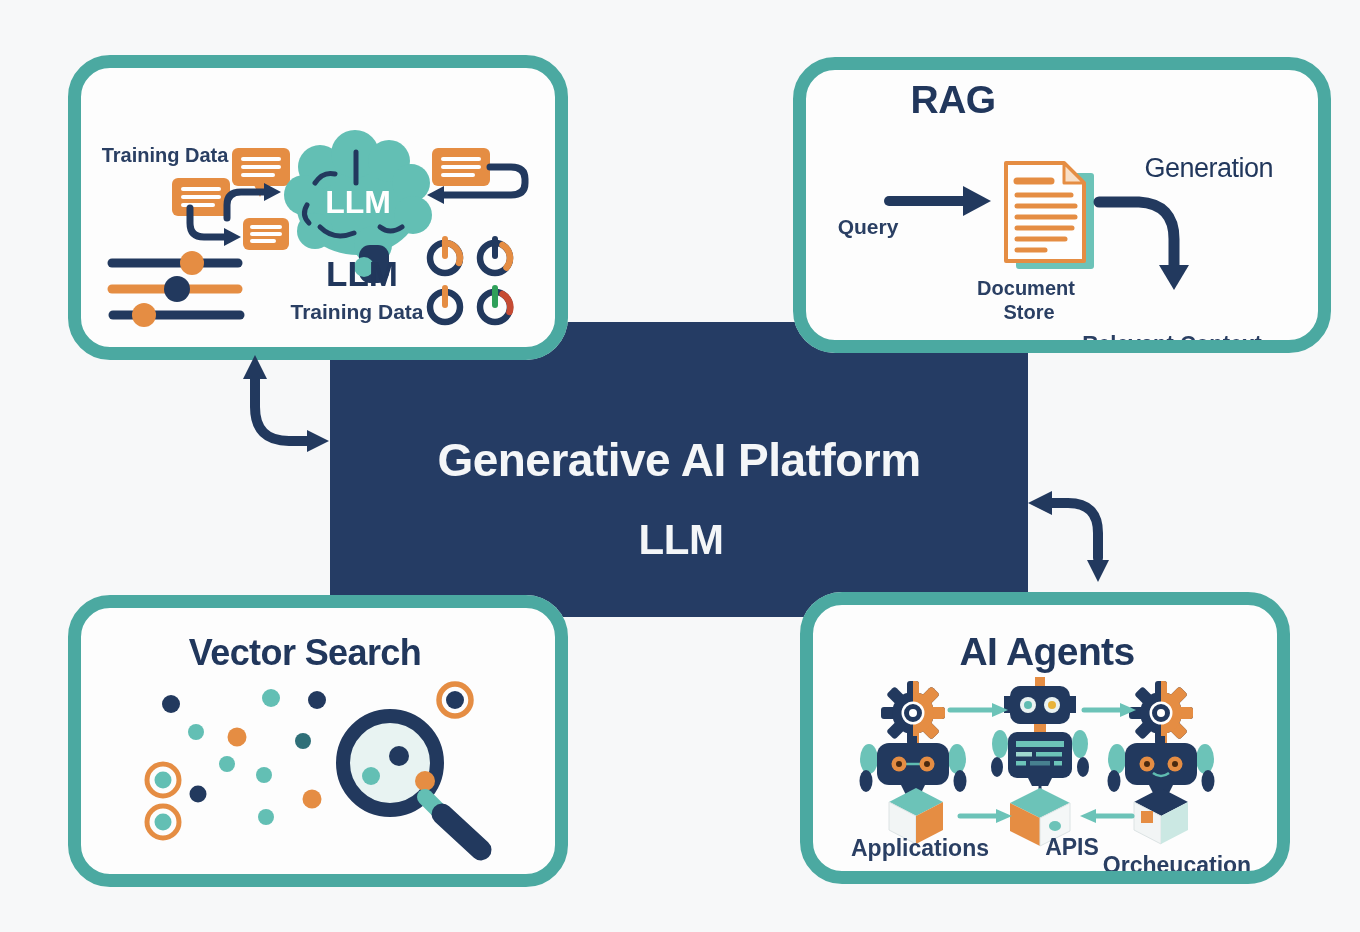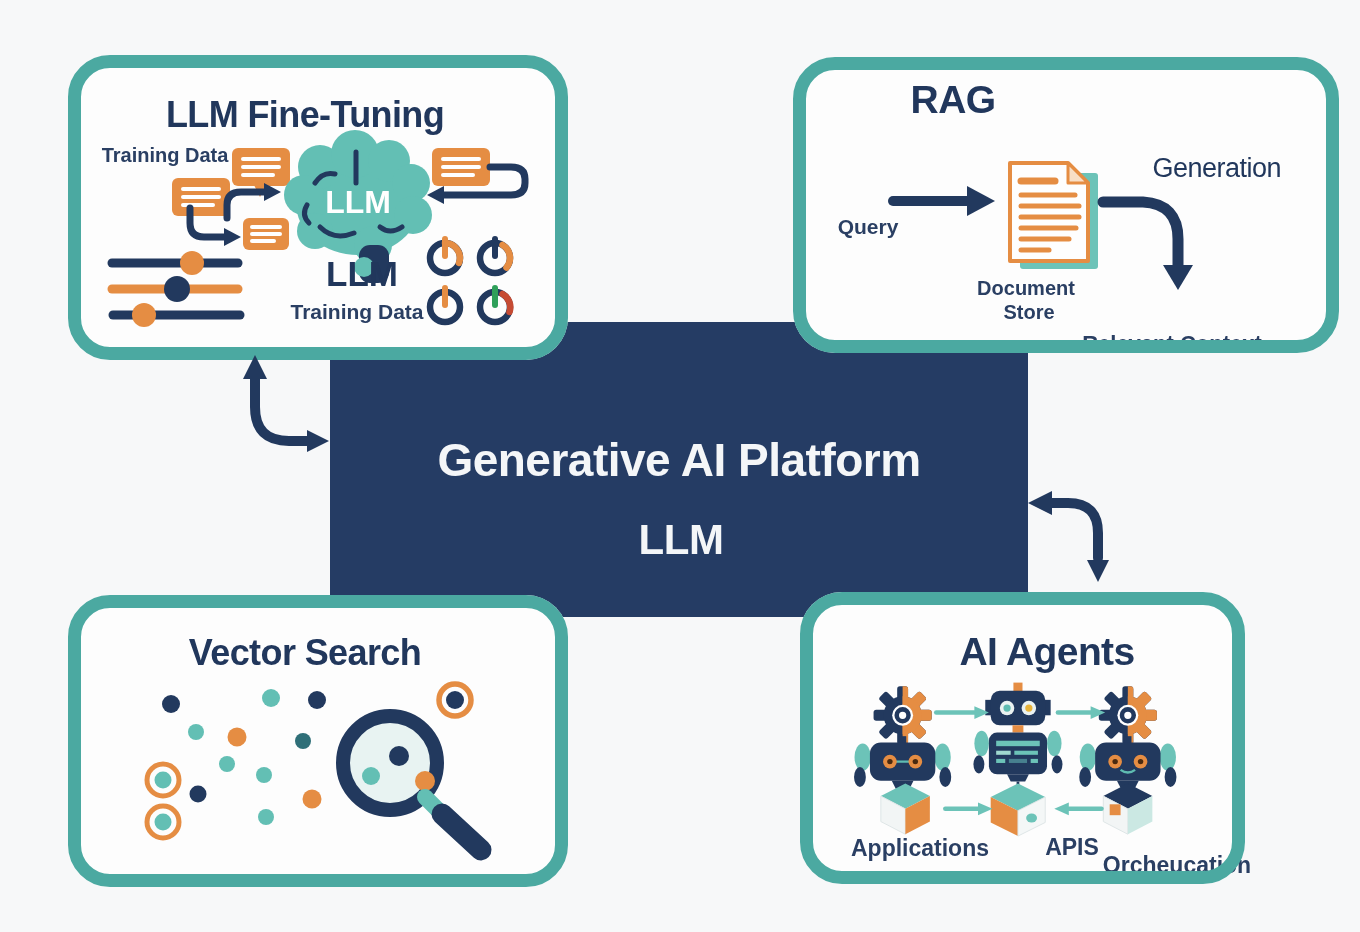--- a/index.html
+++ b/index.html
@@ -14,23 +14,23 @@
   .center-title,.center-subtitle{
     position:absolute;transform:translate(-50%,-50%);
     color:#f4f6f8;font-weight:700;white-space:nowrap;letter-spacing:-0.5px;
   }
   .center-title{left:349px;top:138px;font-size:46px;}
   .center-subtitle{left:351px;top:218px;font-size:42px;}
   
   .card{position:absolute;background:#fdfdfd;border-radius:42px;}
   .card-border{position:absolute;inset:0;border:13px solid #4ba9a1;border-radius:42px;pointer-events:none;}
   #card-ft{left:68px;top:55px;width:500px;height:305px;}
-  #card-rag{left:793px;top:57px;width:546px;height:296px;}
+  #card-rag{left:793px;top:57px;width:490px;height:296px;padding-left:48px;}
   #card-vs{left:68px;top:595px;width:500px;height:292px;}
-  #card-ai{left:800px;top:592px;width:445px;height:292px;}
+  #card-ai{left:800px;top:592px;width:490px;height:292px;}
   .art{position:absolute;left:0;top:0;width:100%;height:100%;}
   .connector{position:absolute;}
   #conn-left{left:225px;top:345px;}
   #conn-right{left:1020px;top:480px;}
   
   .lbl{position:absolute;transform:translate(-50%,-50%);white-space:nowrap;color:#21375c;}
   .ttl{font-weight:700;letter-spacing:-0.6px;}
   .sm{font-weight:700;font-size:20px;color:#2a3f63;}
   .ft-title{left:237px;top:60px;font-size:36px;}
   .ft-train-top{left:97px;top:100px;}
@@ -135,21 +135,20 @@
         <circle cx="427" cy="203" r="15" stroke="#22395E" stroke-width="6.5"></circle>
         <path d="M434.5,190 A15,15 0 0 1 438.5,212.6" stroke="#E58D43" stroke-width="6.5"></path>
         <line x1="427" y1="184" x2="427" y2="201" stroke="#22395E" stroke-width="6"></line>
         <circle cx="377" cy="252" r="15" stroke="#22395E" stroke-width="6.5"></circle>
         <line x1="377" y1="233" x2="377" y2="250" stroke="#E58D43" stroke-width="6"></line>
         <circle cx="427" cy="252" r="15" stroke="#22395E" stroke-width="6.5"></circle>
         <path d="M434.5,239 A15,15 0 0 1 441.5,257" stroke="#C64B33" stroke-width="6.5"></path>
         <line x1="427" y1="233" x2="427" y2="250" stroke="#2FA05A" stroke-width="6"></line>
       </g>
     </svg>
-    <div class="lbl ttl ft-title">LLM Fine-Tuning</div>
     <div class="lbl sm ft-train-top">Training Data</div>
     <div class="lbl ft-llm">LLM</div>
     <div class="lbl sm ft-train-bot">Training Data</div>
     <div class="card-border"></div>
   </section>
 
   <section class="card" id="card-rag">
     <svg class="art" viewBox="0 0 490 296">
 
       <g>

